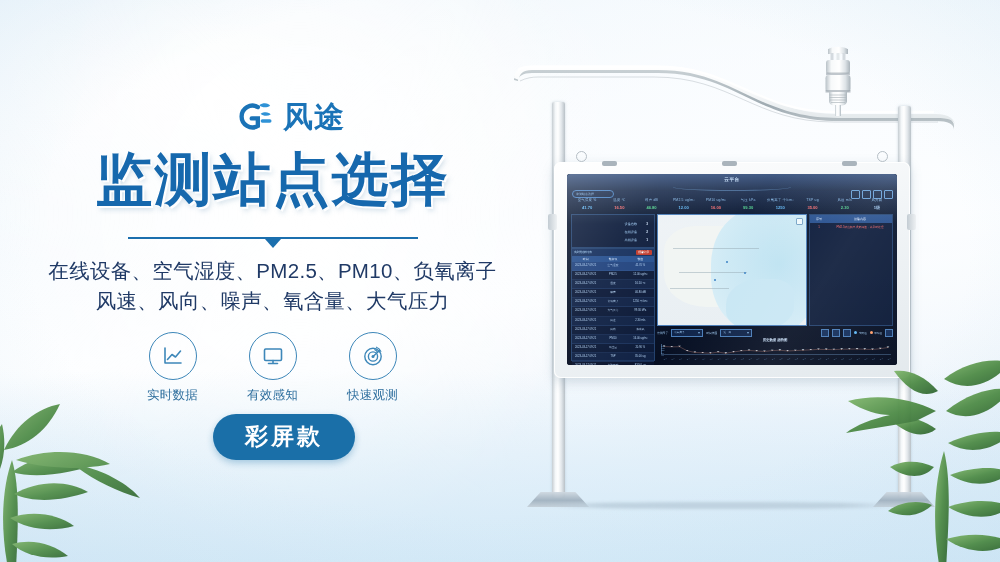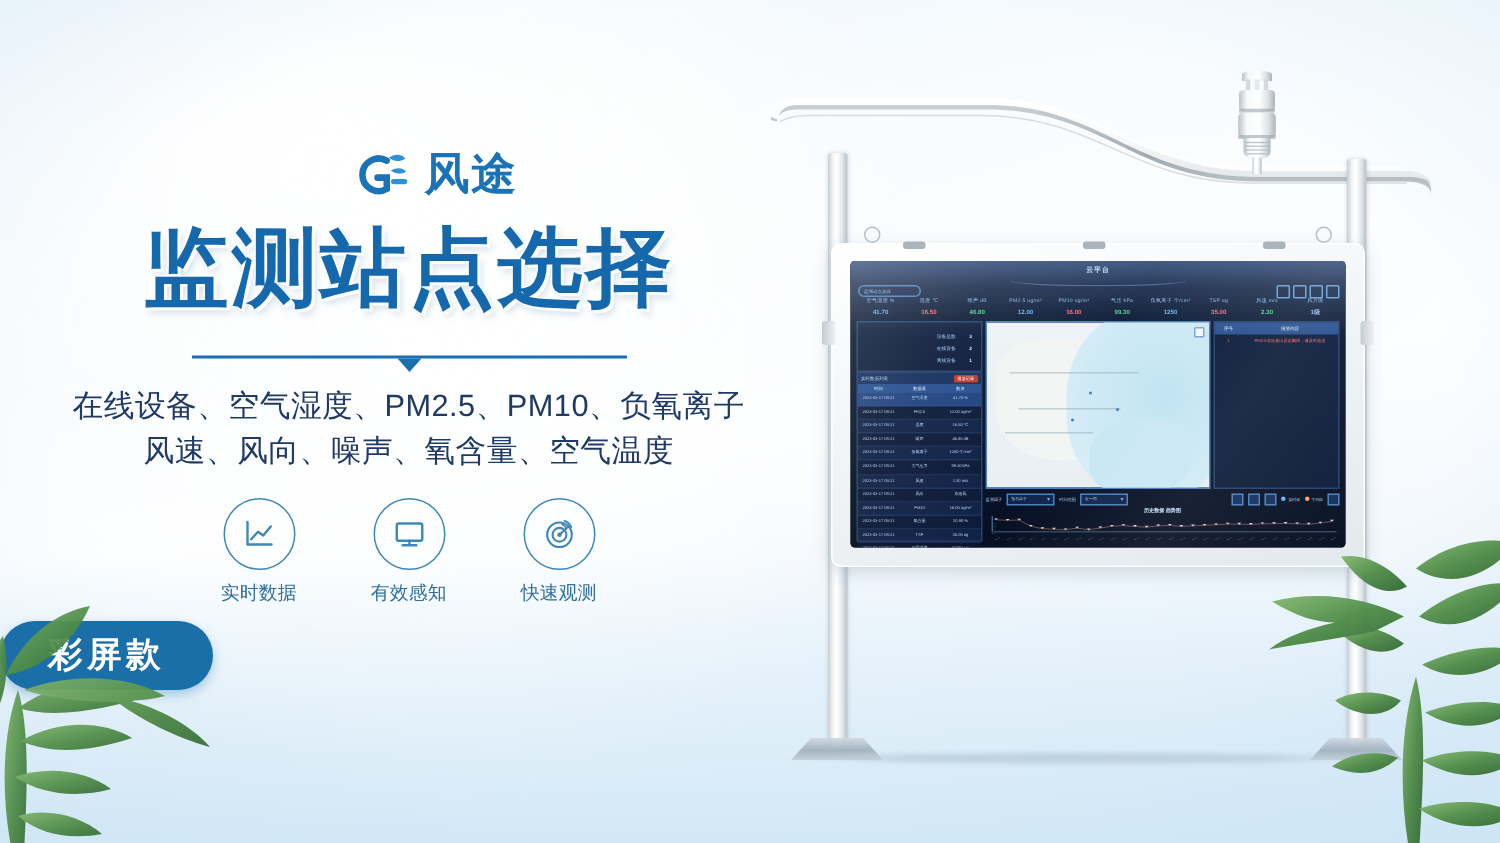--- a/index.html
+++ b/index.html
@@ -49,21 +49,21 @@
 
   .subtitle{position:absolute;left:0;right:0;top:256px;text-align:center;
     font-size:20.5px;line-height:1.45;color:#203a66;font-weight:500;letter-spacing:.3px;}
 
   .features{position:absolute;left:0;right:0;top:332px;display:flex;justify-content:center;gap:37px;}
   .feature{width:63px;display:flex;flex-direction:column;align-items:center;gap:7px;}
   .feature-circle{width:46px;height:46px;border-radius:50%;border:1.6px solid #3d87b9;
     display:flex;align-items:center;justify-content:center;background:rgba(255,255,255,.3);}
   .feature-label{font-size:12.5px;color:#2f6f9e;white-space:nowrap;letter-spacing:.2px;}
 
-  .cta{position:absolute;left:0;right:0;top:414px;display:flex;justify-content:flex-start;}
+  .cta{position:absolute;left:0;right:0;top:414px;display:flex;justify-content:center;padding-left:23px;}
   .cta-btn{background:#1a6fa8;color:#fff;font-size:23px;font-weight:700;letter-spacing:3px;
     padding:9px 32px 11px;border-radius:24px;border:none;line-height:1.15;
     box-shadow:0 3px 7px rgba(26,111,168,.33);cursor:pointer;}
 
   
   .product{position:absolute;left:498px;top:40px;width:468px;height:490px;}
 
   
   .canopy{position:absolute;left:10px;top:18px;width:450px;height:80px;}
 
@@ -215,21 +215,21 @@
 
     <div class="divider">
       <div class="divider-inner">
         <div class="divider-line"></div>
         <div class="divider-tri"></div>
       </div>
     </div>
 
     <div class="subtitle">
       <div>在线设备、空气湿度、PM2.5、PM10、负氧离子</div>
-      <div>风速、风向、噪声、氧含量、空气温度</div>
+      <div>风速、风向、噪声、氧含量、大气压力</div>
     </div>
 
     <div class="features">
 
       <div class="feature">
         <span class="feature-circle">
           <svg width="24" height="24" viewBox="0 0 24 24" fill="none" stroke="#3d87b9" stroke-width="1.6" stroke-linecap="round" stroke-linejoin="round">
             <path d="M4 4 V19 H20"></path>
               <path d="M6.5 15.5 L11 10.5 L14.5 13 L19.5 7"></path>
           </svg>

